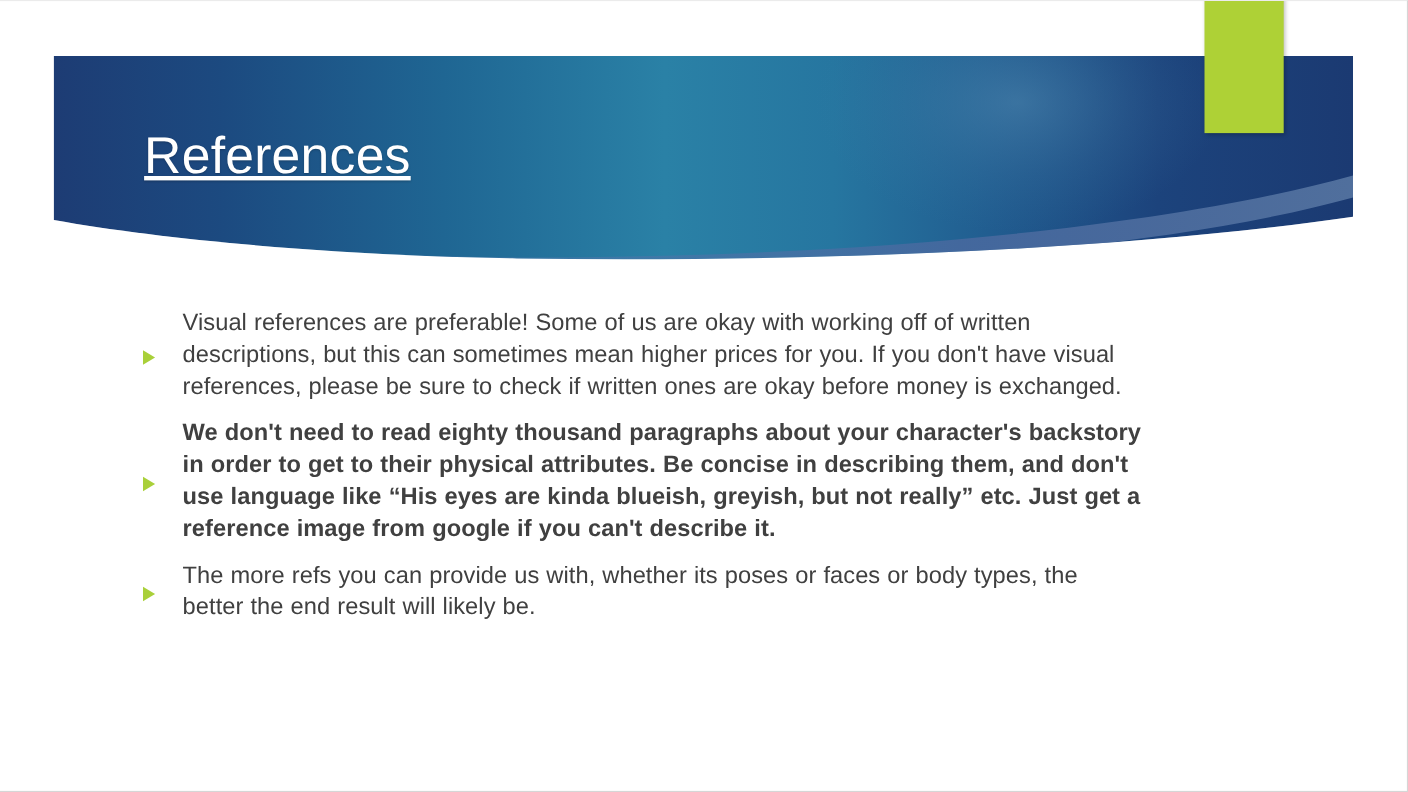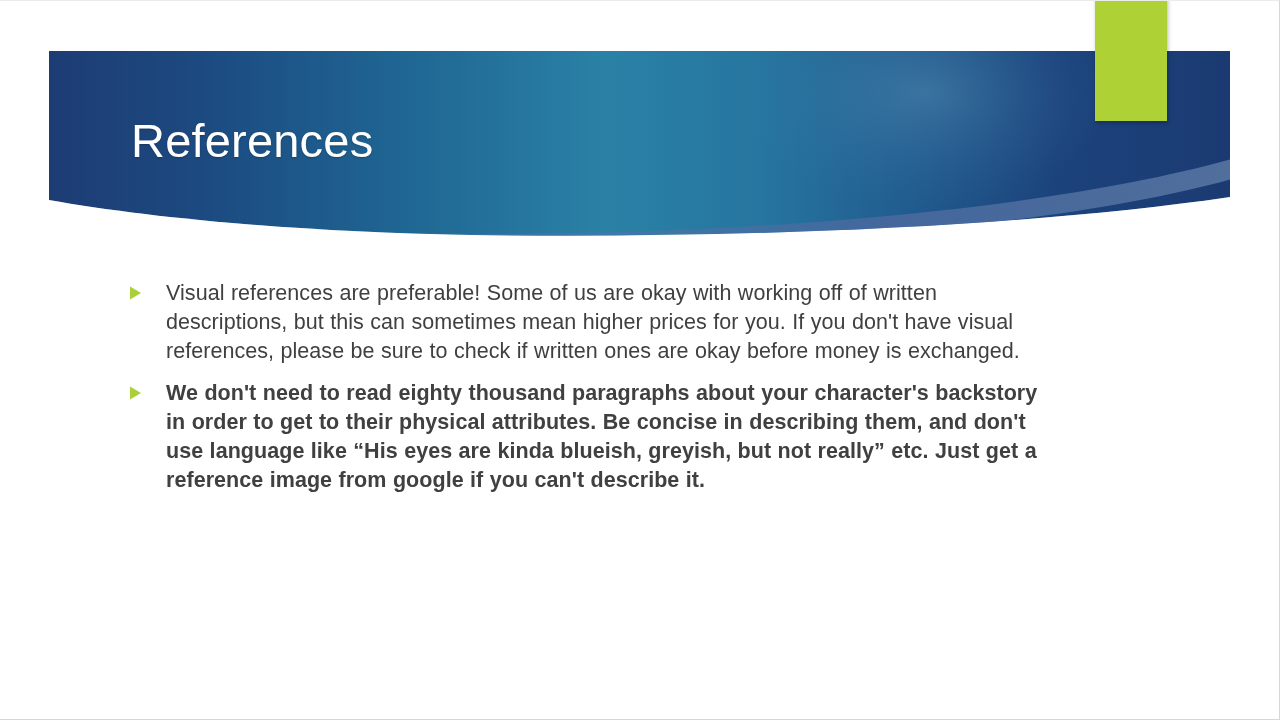--- a/index.html
+++ b/index.html
@@ -52,34 +52,35 @@
     position: absolute;
     left: 131px;
     top: 112px;
     font-size: 47px;
     line-height: 56px;
     font-weight: 300;
     color: #ffffff;
     letter-spacing: 0.2px;
     white-space: nowrap;
     text-shadow: 0 1px 2px rgba(0,0,0,0.22);
+    text-decoration: underline;
   }
 
   
   #body-list {
     position: absolute;
     left: 128px;
     top: 278px;
     width: 920px;
   }
 
   .bullet-row {
     position: relative;
     display: flex;
-    align-items: flex-start;
+    align-items: center;
     margin-bottom: 14px;
   }
 
   .bullet-marker {
     flex: 0 0 auto;
     width: 38px;
     padding-top: 6px;
     line-height: 0;
   }
 
@@ -174,16 +175,24 @@
 
     <div class="bullet-row" id="bullet-2">
       <span class="bullet-marker">
         <svg width="16" height="16" viewBox="0 0 16 16" xmlns="http://www.w3.org/2000/svg">
           <polygon points="2,1.5 13,8 2,14.5" fill="#a9d039"></polygon>
         </svg>
       </span>
       <span class="bullet-text">We don't need to read eighty thousand paragraphs about your character's backstory in order to get to their physical attributes. Be concise in describing them, and don't use language like “His eyes are kinda blueish, greyish, but not really” etc. Just get a reference image from google if you can't describe it.</span>
     </div>
 
+    <div class="bullet-row" id="bullet-3">
+      <span class="bullet-marker">
+        <svg width="16" height="16" viewBox="0 0 16 16" xmlns="http://www.w3.org/2000/svg">
+          <polygon points="2,1.5 13,8 2,14.5" fill="#a9d039"></polygon>
+        </svg>
+      </span>
+      <span class="bullet-text">The more refs you can provide us with, whether its poses or faces or body types, the better the end result will likely be.</span>
+    </div>
 
   </div>
 
 </div>
 
 </body></html>

